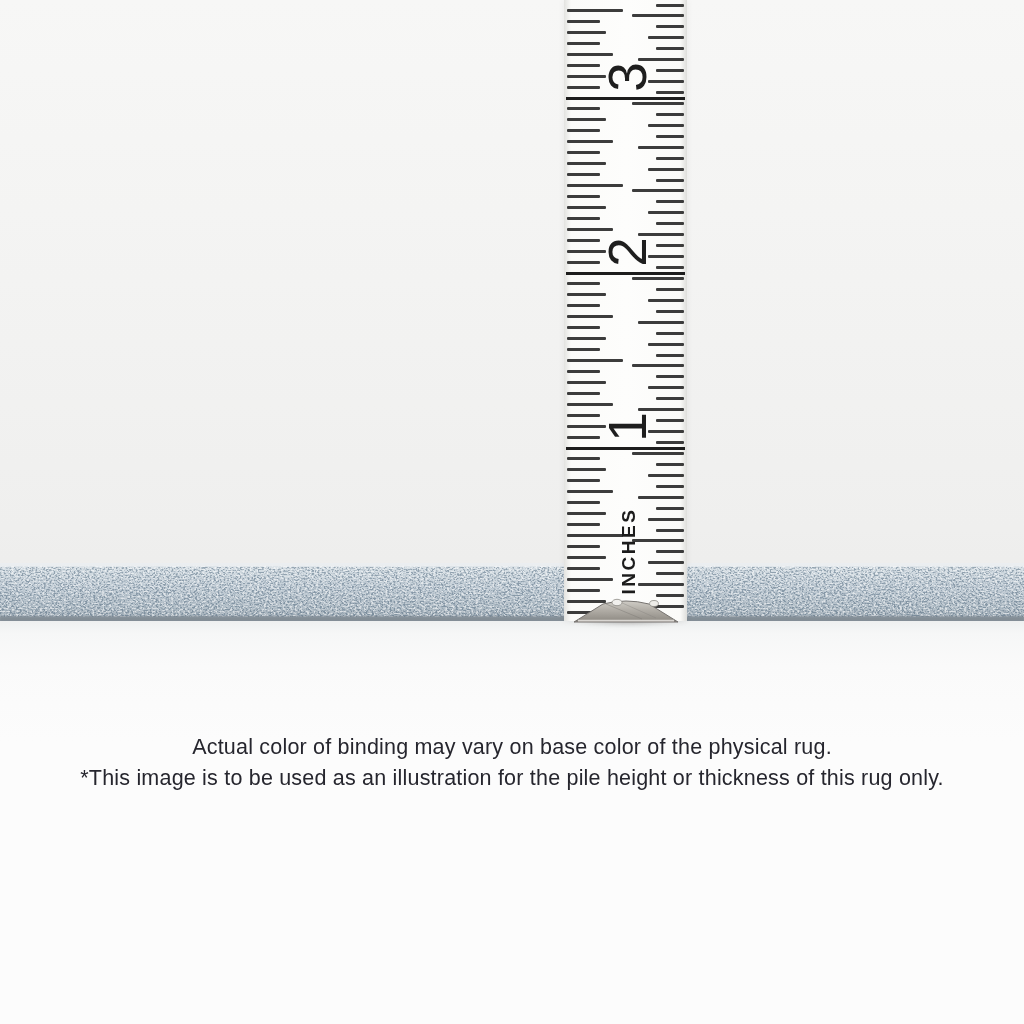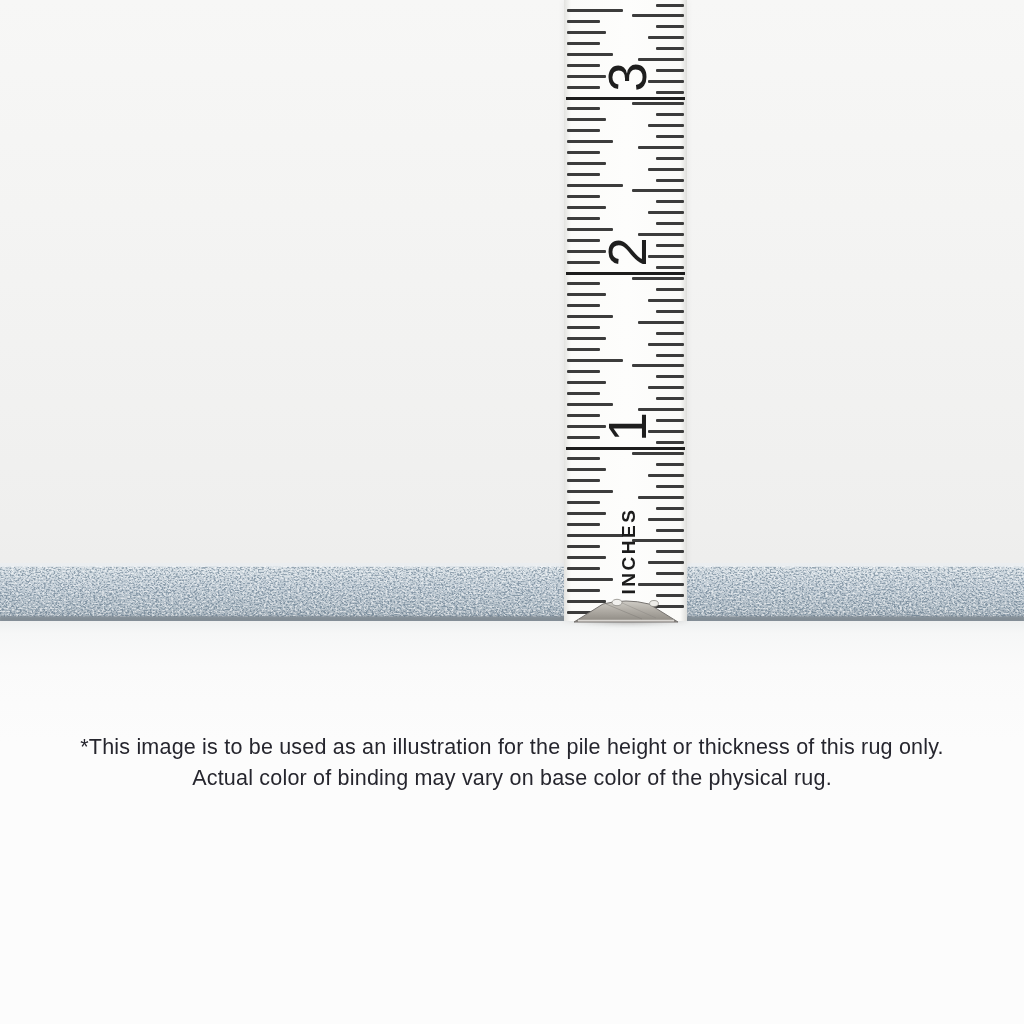--- a/index.html
+++ b/index.html
@@ -229,17 +229,17 @@
       <path d="M2,29 L31,11 Q54,5 77,11 L106,29 Z" fill="url(#metal)" stroke="#767370" stroke-width="1"></path>
       <path d="M6,27.6 L102,27.6" stroke="#e6e4e0" stroke-width="1.6" opacity="0.85"></path>
       <path d="M34,11 L70,26" stroke="#807d78" stroke-width="1" opacity="0.5"></path>
       <path d="M48,9 L84,25" stroke="#878480" stroke-width="1" opacity="0.4"></path>
       <ellipse cx="45" cy="9.5" rx="5" ry="3.2" fill="#f1f0ed" stroke="#8d8a85" stroke-width="0.8"></ellipse>
       <ellipse cx="82" cy="10.5" rx="4.4" ry="3" fill="#eeede9" stroke="#8d8a85" stroke-width="0.8"></ellipse>
     </svg>
   </div>
 
   <div class="disclaimer">
+    <div>Actual color of binding may vary on base color of the physical rug.</div>
     <div>*This image is to be used as an illustration for the pile height or thickness of this rug only.</div>
-    <div>Actual color of binding may vary on base color of the physical rug.</div>
   </div>
 
 </div>
 
 </body></html>

